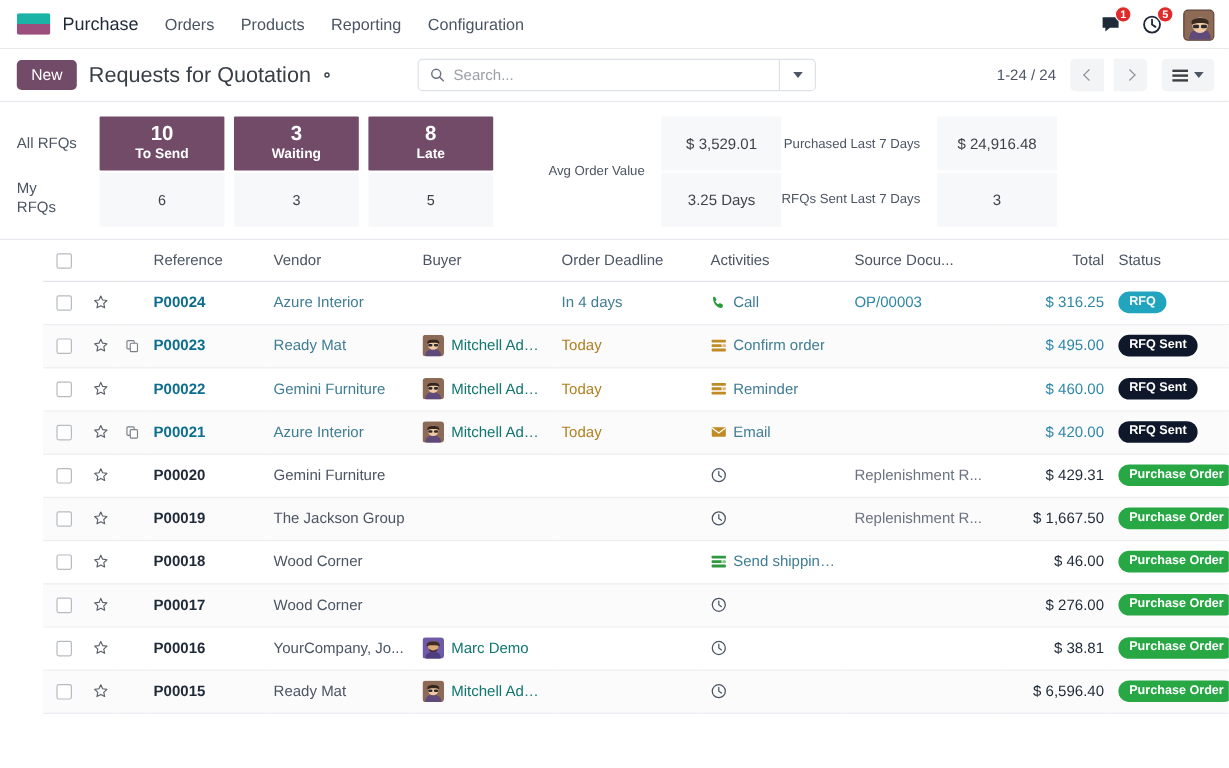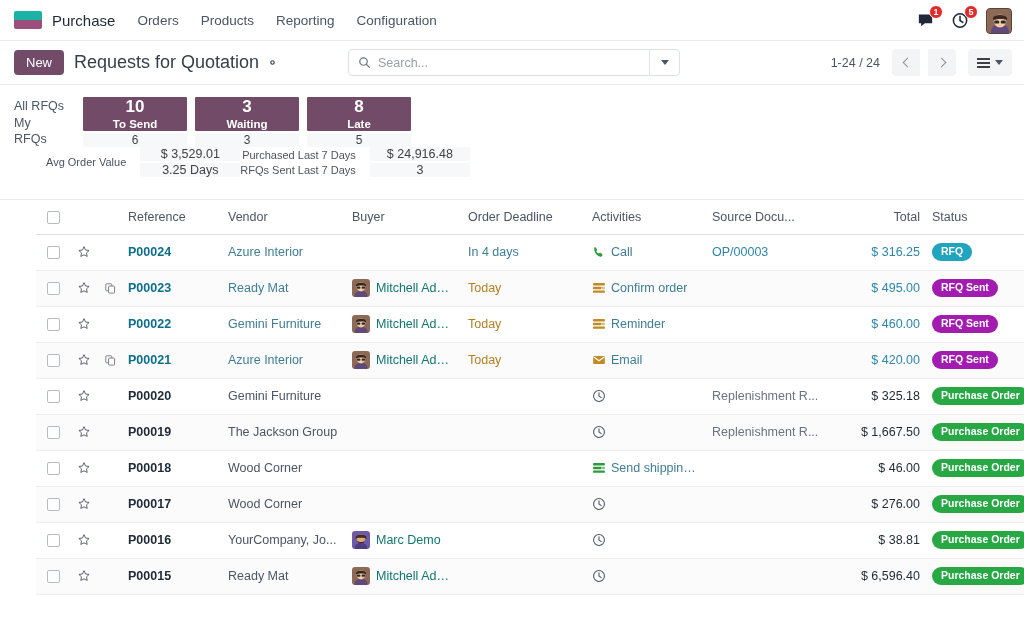--- a/index.html
+++ b/index.html
@@ -151,21 +151,20 @@
   .list-glyph i { display: block; width: 13px; height: 2px; background: #3c3f43; }
 
   
   .dashboard {
     height: 115px;
     display: flex;
     align-items: stretch;
     padding: 12px 0 10px 0;
     border-bottom: 1px solid #e7e9ed;
     background: #fff;
-    flex-direction: column;
   }
   .dash-left { display: flex; }
   .rowlabels {
     width: 83px; display: flex; flex-direction: column;
     padding-left: 14px;
   }
   .rowlabel {
     flex: 1; display: flex; align-items: center;
     font-size: 12.5px; color: #4b5563; line-height: 1.25;
   }
@@ -281,21 +280,21 @@
   .badge {
     display: inline-block;
     font-size: 10.5px; font-weight: bold;
     color: #fff;
     padding: 2.5px 9px;
     border-radius: 10px;
     line-height: 1.25;
     white-space: nowrap;
   }
   .badge.rfq       { background: #21a4bd; }
-  .badge.rfq_sent  { background: #a21caf; }
+  .badge.rfq_sent  { background: #0f172a; }
   .badge.po        { background: #28a745; }
 
   .opt-icon { width: 14px; height: 14px; display: inline-block; cursor: pointer; }
 </style>
 </head>
 <body>
 
 <div class="navbar">
   <div class="brand-logo">
     <div class="lg-top"></div>
@@ -612,21 +611,21 @@
           <td class="c-dead "></td>
           <td class="c-act">
             <span class="act-cell">
               <svg class="act-icon" viewBox="0 0 16 16">
                 <circle cx="8" cy="8" r="6.2" fill="none" stroke="#4b5563" stroke-width="1.2"></circle>
                 <path d="M8 4.4V8l2.5 1.8" fill="none" stroke="#4b5563" stroke-width="1.2" stroke-linecap="round"></path>
               </svg>
             </span>
           </td>
           <td class="c-src"><span class="src-text">Replenishment R...</span></td>
-          <td class="c-total total-txt">$ 325.18</td>
+          <td class="c-total total-txt">$ 429.31</td>
           <td class="c-status"><span class="badge po">Purchase Order</span></td>
           <td class="c-opt"></td>
         </tr>
         <tr>
           <td class="c-check"><span class="cb"></span></td>
           <td class="c-star"><svg class="star-icon" viewBox="0 0 16 16">
               <path d="M8 1.9l1.75 3.8 4.1.5-3 2.85.8 4.05L8 11.2l-3.65 1.9.8-4.05-3-2.85 4.1-.5z" fill="none" stroke="#5b6068" stroke-width="1.1" stroke-linejoin="round"></path>
             </svg></td>
           <td class="c-dup"></td>
           <td class="c-ref"><span class="ref-plain">P00019</span></td>

